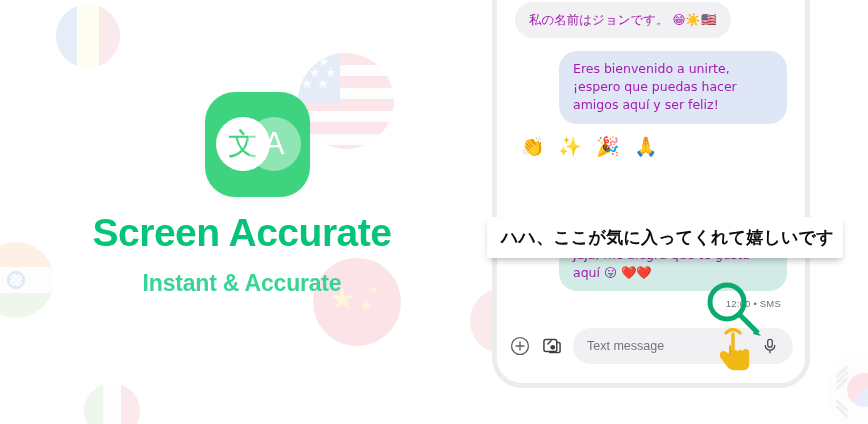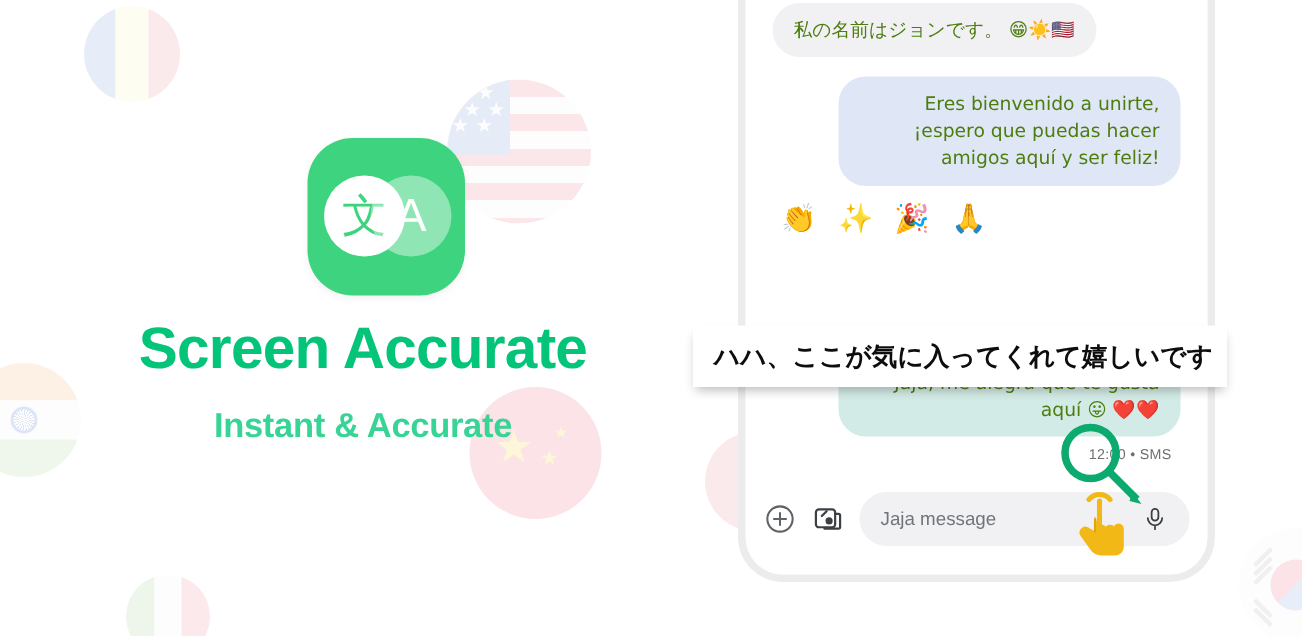--- a/index.html
+++ b/index.html
@@ -181,25 +181,24 @@
     left: 0; top: 0; right: 0;
     padding: 20px 18px 0 18px;
   }
 
   .bubble {
     max-width: 228px;
     padding: 9px 14px;
     border-radius: 18px;
     font-size: 12.5px;
     line-height: 1.45;
-    color: #4d7c0f;
+    color: #a21caf;
     margin-bottom: 13px;
     width: fit-content;
     font-family: "DejaVu Sans", sans-serif;
-    text-align: right;
   }
   .bubble.in  { background: #f1f1f4; margin-right: auto; }
   .bubble.out { background: #dfe7f6; margin-left: auto; }
   .bubble.out-green { background: #d3ebe6; margin-left: auto; }
 
   .emoji-row {
     display: flex;
     gap: 14px;
     padding-left: 6px;
     font-size: 19px;
@@ -243,21 +242,21 @@
   }
   #text-placeholder {
     flex: 1 1 auto;
     font-size: 12.5px;
     color: #70757a;
   }
 
   
   #overlay {
     position: absolute;
-    left: 462px; top: 217px;
+    left: 487px; top: 217px;
     width: 356px;
     height: 41px;
     background: #ffffff;
     display: flex;
     align-items: center;
     padding-left: 14px;
     z-index: 40;
     box-shadow: 0 4px 7px -2px rgba(0,0,0,0.28);
   }
   #overlay-text {
@@ -378,21 +377,21 @@
         </span>
         <span class="ibtn">
           <svg viewBox="0 0 24 24" width="22" height="22" fill="none" stroke="#3c4043" stroke-width="1.6">
             <rect x="3.2" y="5" width="14" height="13" rx="2.2"></rect>
             <path d="M7.5 9.8 11 6.3" stroke-linecap="round"></path>
             <circle cx="12.8" cy="13.4" r="2.6" fill="#3c4043" stroke="none"></circle>
             <path d="M17.2 8.2h2.4a1.2 1.2 0 0 1 1.2 1.2v8.4a1.2 1.2 0 0 1-1.2 1.2H9.4" stroke-linecap="round"></path>
           </svg>
         </span>
         <div id="text-field">
-          <span id="text-placeholder">Jaja message</span>
+          <span id="text-placeholder">Text message</span>
           <span style="width:18px;height:18px;flex:0 0 auto;">
             <svg viewBox="0 0 24 24" width="18" height="18" fill="none" stroke="#3c4043" stroke-width="1.6">
               <rect x="9" y="3" width="6" height="10.5" rx="3"></rect>
               <path d="M5.6 11.2a6.4 6.4 0 0 0 12.8 0M12 17.6V21" stroke-linecap="round"></path>
             </svg>
           </span>
         </div>
       </div>
 
     </div>

